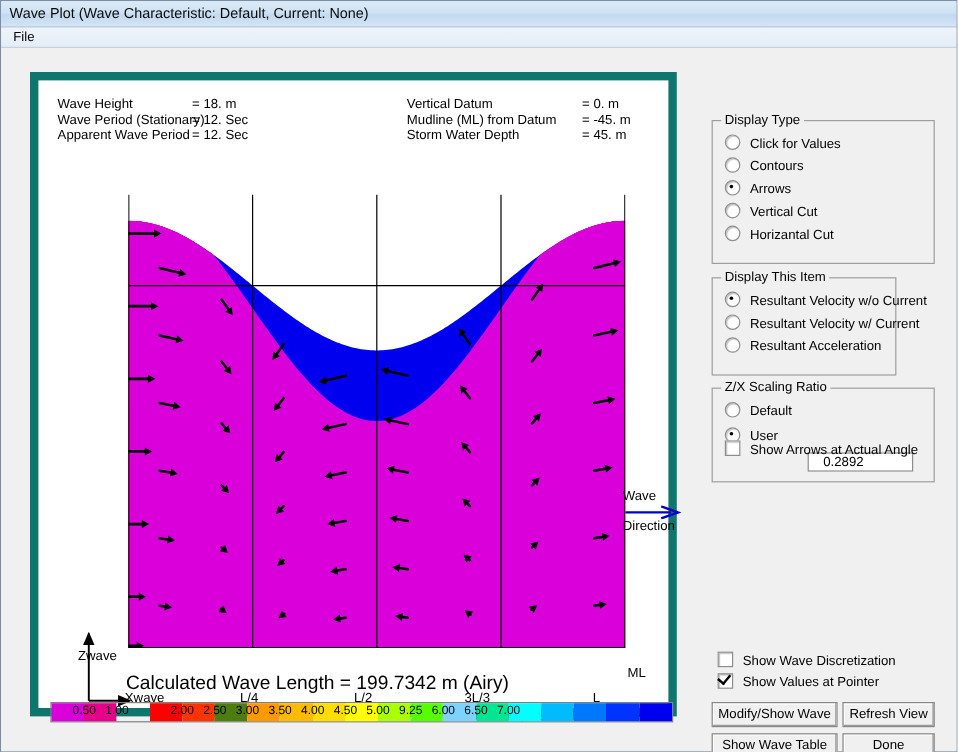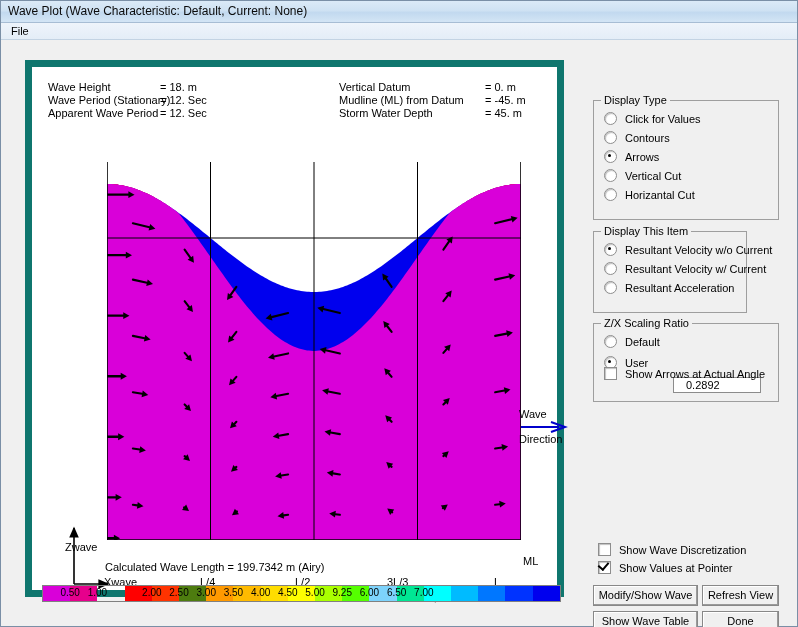--- a/index.html
+++ b/index.html
@@ -53,21 +53,21 @@
   #lab-zwave{left:33px;top:474px;}
   #lab-xwave{left:72px;top:509px;}
   #lab-l4{left:168px;top:509px;}
   #lab-l2{left:263px;top:509px;}
   #lab-3l4{left:355px;top:509px;}
   #lab-l{left:462px;top:509px;}
   #lab-ml{left:491px;top:488px;}
   #lab-wave{left:487px;top:341px;}
   #lab-dir{left:487px;top:366px;}
   #lab-minmax{left:330px;top:524px;font-size:11px;}
-  #lab-wavelen{left:80px;top:479px;font-size:11px;text-align:center;}
+  #lab-wavelen{left:80px;top:479px;font-size:16px;text-align:center;}
 
   
   #colorbar{position:absolute;left:10px;top:518px;width:519px;height:17px;
             border:1px solid #808080;box-sizing:border-box;display:flex;}
   #colorbar .seg{flex:1 1 auto;position:relative;}
   #colorbar .tick{position:absolute;right:-12px;top:1px;font-size:10px;
                   width:24px;text-align:center;z-index:3;}
 
   
   .grp{position:absolute;border:1px solid #9e9e9e;box-sizing:border-box;background:transparent;}

